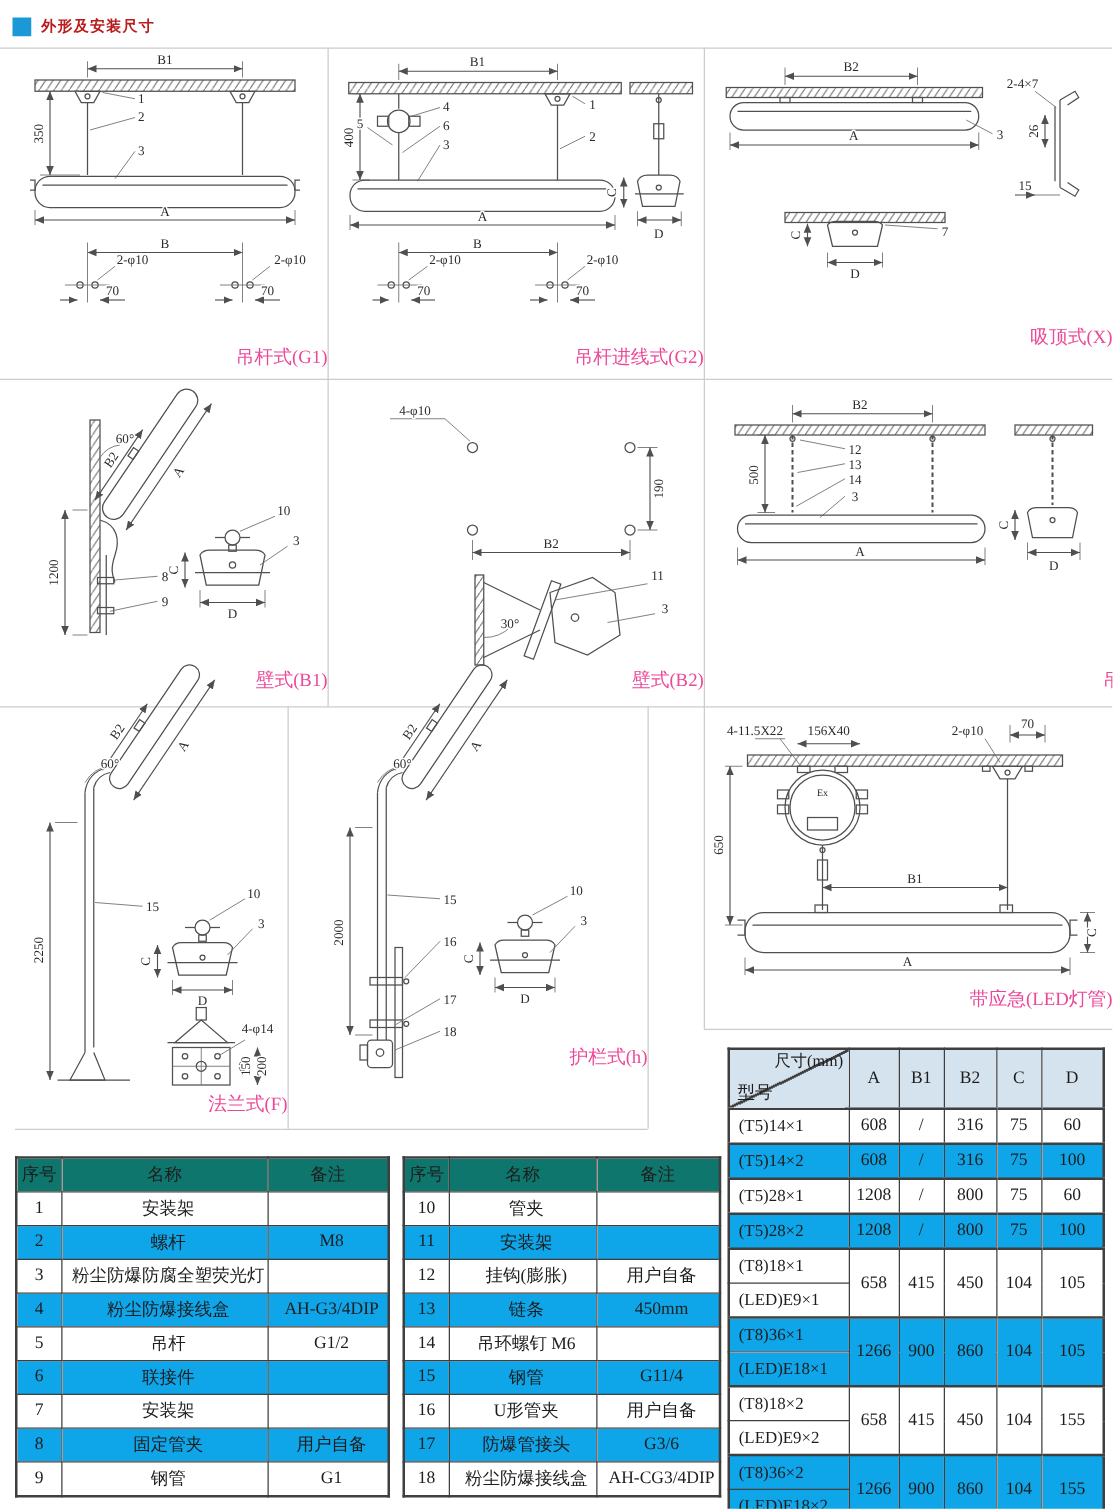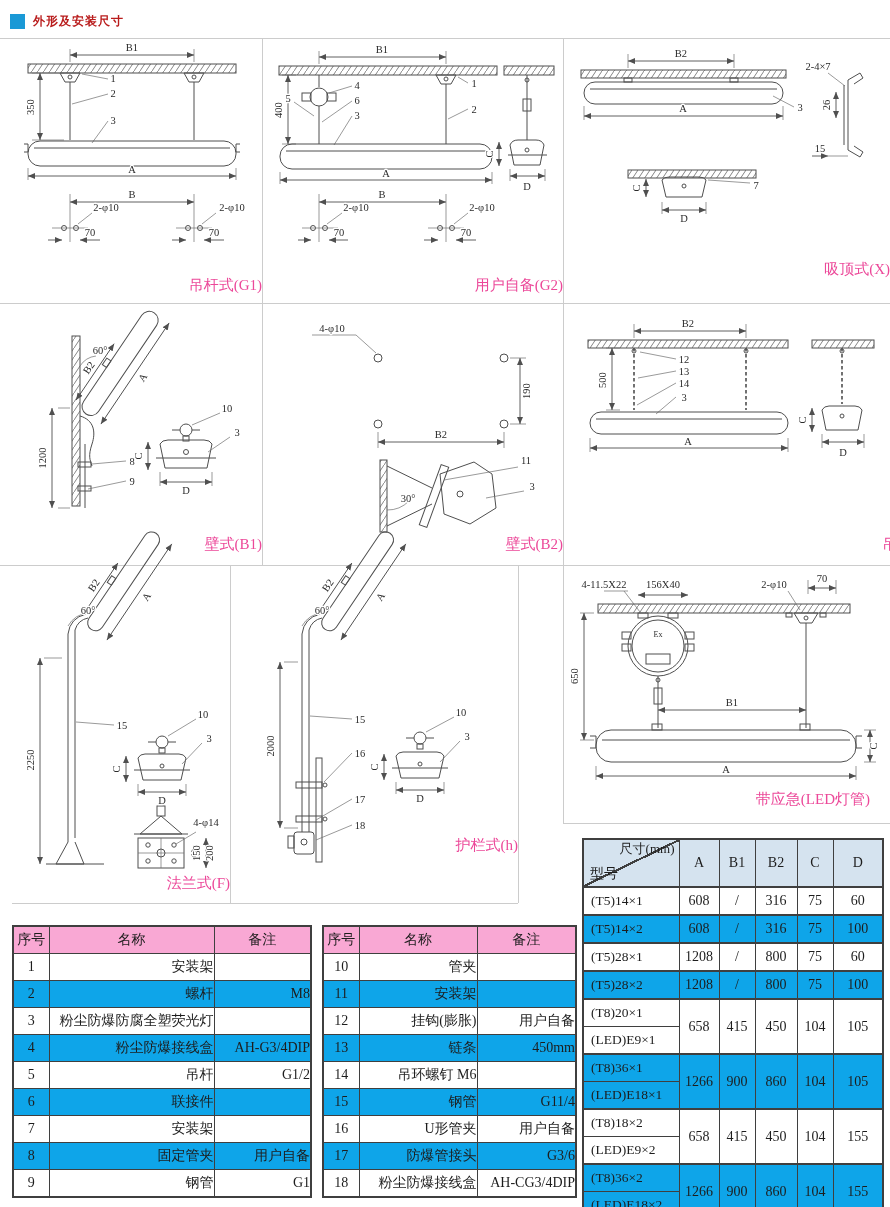--- a/index.html
+++ b/index.html
@@ -16,23 +16,23 @@
   .dim{stroke:#4f4f4f;stroke-width:0.9;fill:none;marker-start:url(#ar);marker-end:url(#ar);}
   .dimE{stroke:#4f4f4f;stroke-width:0.9;fill:none;marker-end:url(#ar);}
   .thin{stroke:#6f6f6f;stroke-width:0.7;fill:none;}
   .chain{stroke:#4f4f4f;stroke-width:1.6;stroke-dasharray:3.5 2.5;fill:none;}
   text.t{font:10.5px "Liberation Serif",serif;fill:#2b2b2b;text-anchor:middle;
          paint-order:stroke;stroke:#ffffff;stroke-width:2.5px;stroke-linejoin:round;}
   table{border-collapse:collapse;position:absolute;table-layout:fixed;background:#fff;
         border:2px solid #3f3f3f;}
   td,th{border:1px solid #3f3f3f;font:14px "Liberation Serif",serif;color:#1d1d1d;
         text-align:center;padding:0;overflow:hidden;white-space:nowrap;}
-  .parts th{background:#f9a8d4;font-weight:normal;height:26px;}
+  .parts th{background:#0f766e;font-weight:normal;height:26px;}
   .parts td{height:26px;}
-  .parts td.nm,.parts td.nt{text-align:right;padding-left:6px;}
+  .parts td.nm,.parts td.nt{text-align:center;padding-left:6px;}
   tr.sh td{background:#0ea5e9;}
   .spec th{background:#d5e3ef;font-weight:normal;height:46px;border-bottom:2px solid #3f3f3f;}
   .spec td{height:26px;text-align:center;}
   .spec td.mod{text-align:left;padding-left:7px;font-size:13.5px;}
   .spec tr.gs td{border-top:2px solid #3f3f3f;margin-left:20px;}
   th.corner{position:relative;background:linear-gradient(to bottom right,
             transparent 48.8%,#3f3f3f 48.8%,#3f3f3f 51.4%,transparent 51.4%),#d5e3ef;padding-left:20px;}
   th.corner .ct{position:absolute;top:2px;right:4px;width:56px;white-space:normal;
                 text-align:right;line-height:1.05;font-size:13px;}
   th.corner .cb{position:absolute;bottom:3px;left:6px;font-size:14px;}
@@ -192,21 +192,21 @@
   <text class="t" x="210" y="69">2</text>
   <text class="t" x="122" y="133">A</text>
   <text class="t" x="118" y="154">B</text>
   <text class="t" x="92" y="167">2-φ10</text>
   <text class="t" x="75" y="192">70</text>
   <text class="t" x="218" y="167">2-φ10</text>
   <text class="t" x="202" y="192">70</text>
   <text class="t" transform="rotate(-90 229 110)" x="229" y="110">C</text>
   <text class="t" x="263" y="146">D</text>
 </svg>
-<div class="cap" style="left:262px;top:276px;width:301px">用户自备(G2)</div>
+<div class="cap" style="left:262px;top:276px;width:301px">吊杆进线式(G2)</div>
 
 
 <svg class="diag" style="left:566px;top:44px" width="322" height="232" viewBox="0 0 322 232">
   <g class="ln">
     <rect class="ht" x="15" y="26" width="205" height="8"></rect>
     <line class="thin" x1="62" y1="10" x2="62" y2="24"></line>
       <line class="thin" x1="168" y1="10" x2="168" y2="24"></line>
     <line class="dim" x1="62" y1="17" x2="168" y2="17"></line>
     <rect x="58" y="34" width="8" height="4"></rect>
       <rect x="164" y="34" width="8" height="4"></rect>
@@ -541,21 +541,21 @@
   <text class="t" x="38" y="18">4-11.5X22</text>
   <text class="t" x="97" y="18">156X40</text>
   <text class="t" x="208" y="18">2-φ10</text>
   <text class="t" x="256" y="12">70</text>
   <text class="t" style="font-size:8px" x="92" y="67">Ex</text>
   <text class="t" transform="rotate(-90 12 106)" x="12" y="106">650</text>
   <text class="t" x="166" y="136">B1</text>
   <text class="t" x="160" y="203">A</text>
   <text class="t" transform="rotate(-90 311 176)" x="311" y="176">C</text>
 </svg>
-<div class="cap" style="left:543px;top:790px;width:327px">带应急(LED灯管)</div>
+<div class="cap" style="left:563px;top:790px;width:327px">带应急(LED灯管)</div>
 
 
 <table class="parts" style="left:12px;top:925px;width:298px">
   <colgroup>
       <col style="width:36px">
       <col style="width:165px">
       <col style="width:97px">
     </colgroup>
   <tbody>
       <tr>
@@ -720,21 +720,21 @@
   </tr>
   <tr class="gs sh">
     <td class="mod">(T5)28×2</td>
     <td>1208</td>
         <td>/</td>
         <td>800</td>
         <td>75</td>
         <td>100</td>
   </tr>
   <tr class="gs">
-    <td class="mod">(T8)20×1</td>
+    <td class="mod">(T8)18×1</td>
     <td rowspan="2">658</td>
         <td rowspan="2">415</td>
         <td rowspan="2">450</td>
         <td rowspan="2">104</td>
         <td rowspan="2">105</td>
   </tr>
   <tr>
         <td class="mod">(LED)E9×1</td>
       </tr>
   <tr class="gs sh">

